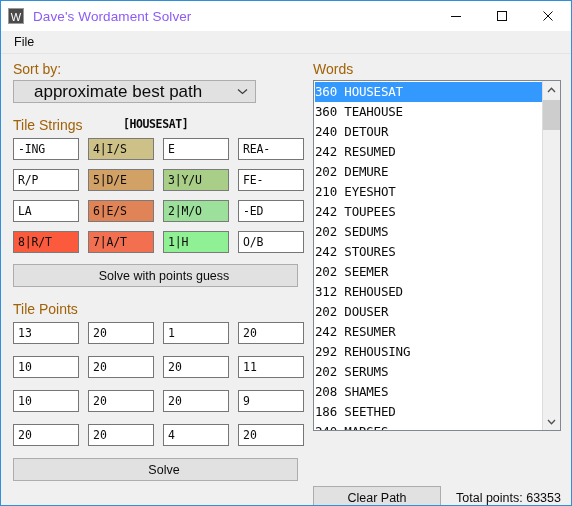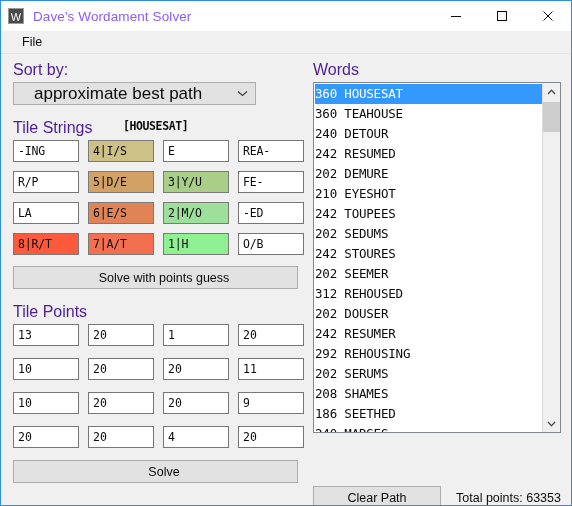--- a/index.html
+++ b/index.html
@@ -66,21 +66,20 @@
   }
   .cap-btn svg { display: block; }
 
   
   .menubar {
     height: 22px;
     background: #f0f0f0;
     display: flex;
     align-items: center;
     border-bottom: 1px solid #e4e4e4;
-    padding-left: 8px;
   }
   .menu-item {
     font-size: 12.5px;
     color: #0b0b0b;
     padding: 2px 8px 2px 13px;
   }
 
   
   .content {
     position: relative;
@@ -94,22 +93,22 @@
     width: 286px;
   }
   .right-pane {
     position: absolute;
     left: 312px;
     top: 7px;
     width: 248px;
   }
 
   .field-label {
-    font-size: 16px;
-    color: #4c1d95;
+    font-size: 14px;
+    color: #a16207;
     margin-bottom: 3px;
   }
 
   
   .combo {
     position: relative;
     width: 243px;
     height: 23px;
     background: #e1e1e1;
     border: 1px solid #adadad;

